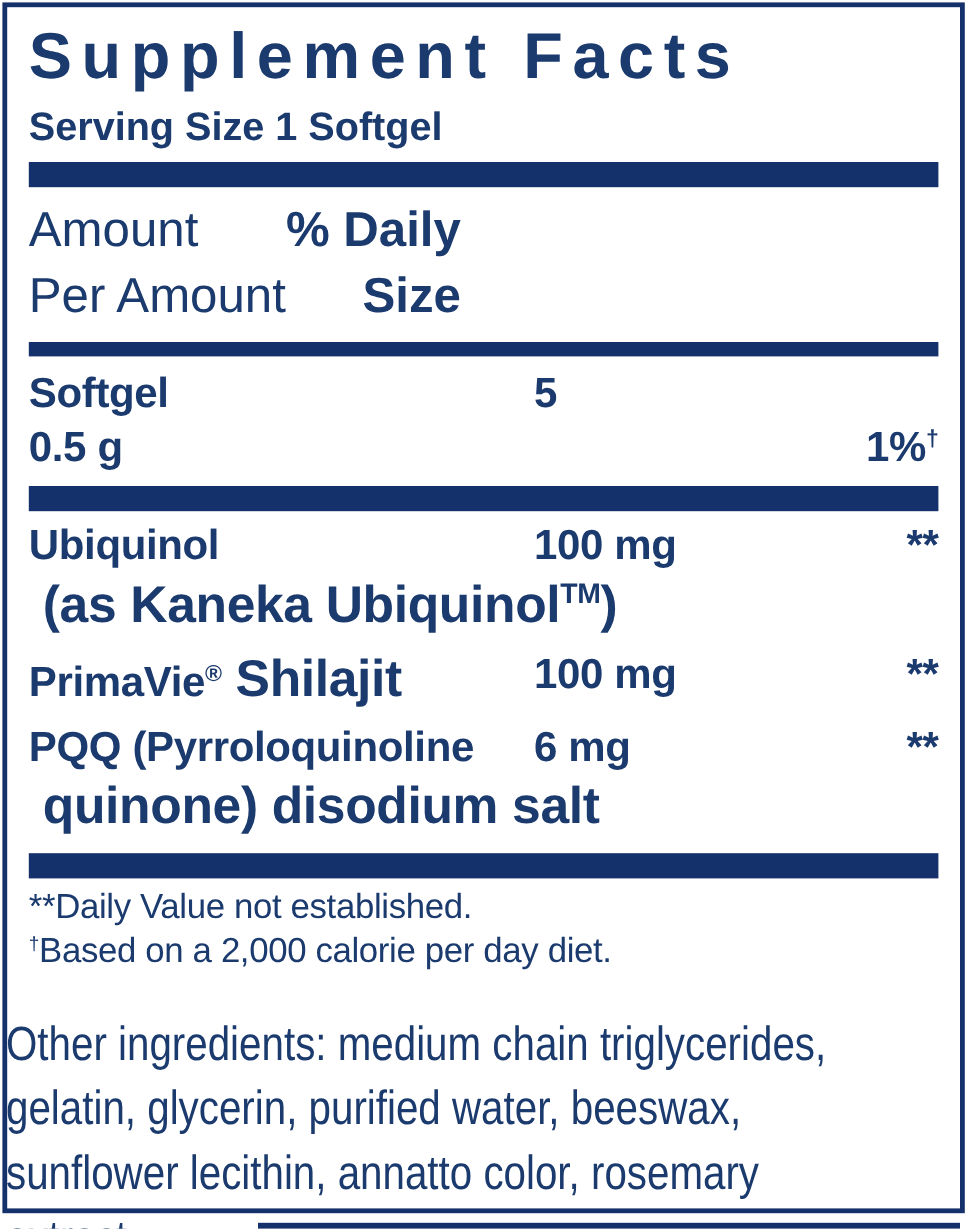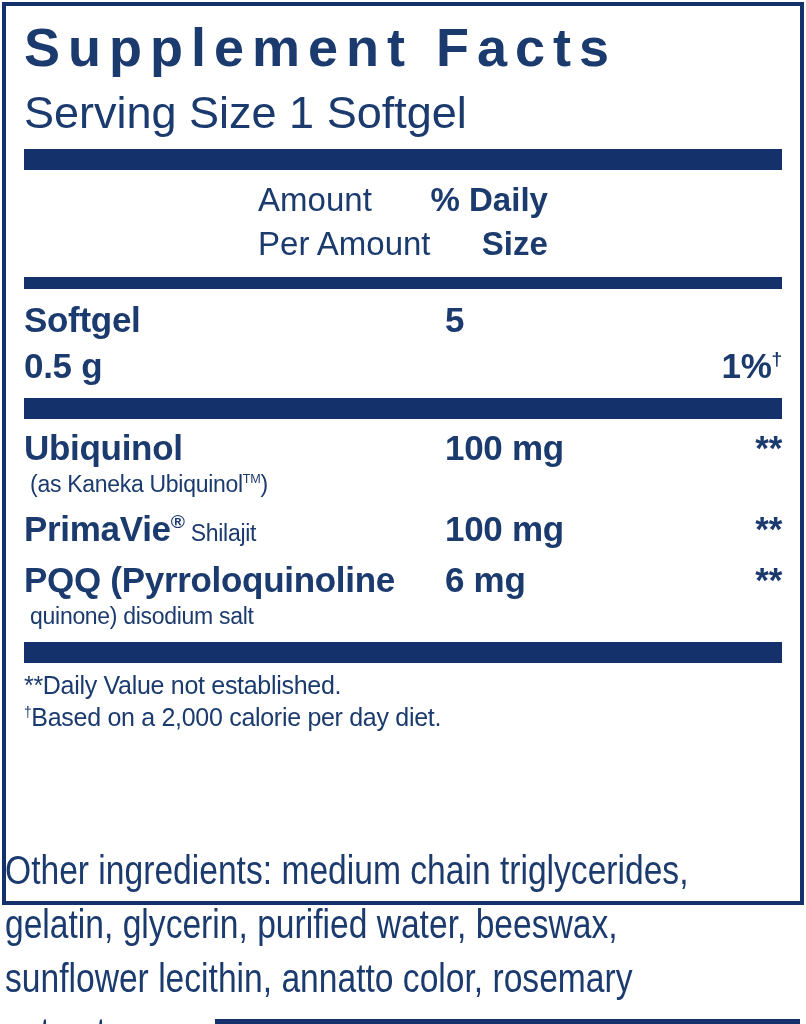--- a/index.html
+++ b/index.html
@@ -11,72 +11,72 @@
   html, body { background: var(--background); }
   body {
     width: 806px; height: 1024px; overflow: hidden;
     font-family: "Liberation Sans", sans-serif;
     color: var(--navy-text);
   }
   .page { position: relative; width: 806px; height: 1024px; background: var(--background); }
 
   .facts-box {
     position: absolute; left: 2px; top: 2px;
-    width: 802px; height: 903px;
+    width: 802px; height: 1009px;
     border: 4px solid var(--navy-bar);
     background: var(--background);
     padding: 0 18px;
   }
 
   .title {
     margin-top: 12px;
     font-size: 54px; font-weight: bold;
     letter-spacing: 8px; line-height: 1.1;
     white-space: nowrap;
   }
   .serving {
     margin-top: 10px;
-    font-size: 45px; font-weight: normal;
+    font-size: 33px; font-weight: bold;
   }
 
   .bar { background: var(--navy-bar); width: 100%; }
   .bar-thick { height: 21px; }
   .bar-thin  { height: 12px; }
   .bar-1 { margin-top: 10px; }
   .bar-2 { margin-top: 12px; }
   .bar-3 { margin-top: 10px; }
   .bar-4 { margin-top: 10px; }
 
   .hdr {
-    display: flex; justify-content: center;
+    display: flex; justify-content: flex-start;
     margin-top: 8px;
-    font-size: 33px; line-height: 1.32; font-weight: normal;
+    font-size: 41px; line-height: 1.32; font-weight: normal;
   }
   .hdr-right { text-align: right; font-weight: bold; }
 
   .rows-block { margin-top: 8px; }
   .ing-row { margin-top: 6px; }
   .row {
     display: flex; align-items: flex-start;
     font-size: 35px; font-weight: bold; line-height: 1.29;
     letter-spacing: -0.3px;
   }
   .c-name { flex: 0 0 421px; white-space: nowrap; }
   .c-amt  { flex: 1 1 auto;  white-space: nowrap; }
   .c-dv   { flex: 0 0 auto;  text-align: right; white-space: nowrap; }
   .subline {
-    font-size: 23px; font-weight: normal; line-height: 1.29;
+    font-size: 43px; font-weight: bold; line-height: 1.29;
     letter-spacing: -0.3px; white-space: pre-wrap;
   }
 
   sup { font-size: 55%; line-height: 0; }
 
   .footnotes { margin-top: 6px; }
   .fn {
-    font-size: 25px; font-weight: normal; line-height: 1.29;
+    font-size: 29px; font-weight: normal; line-height: 1.29;
     letter-spacing: -0.3px; white-space: pre-wrap;
   }
 
   .other {
     position: absolute; left: 5px; top: 843px; width: 960px;
   }
   .other-line {
     font-size: 40px; line-height: 54px;
     white-space: nowrap;
     transform: scaleX(0.84); transform-origin: 0 0;

